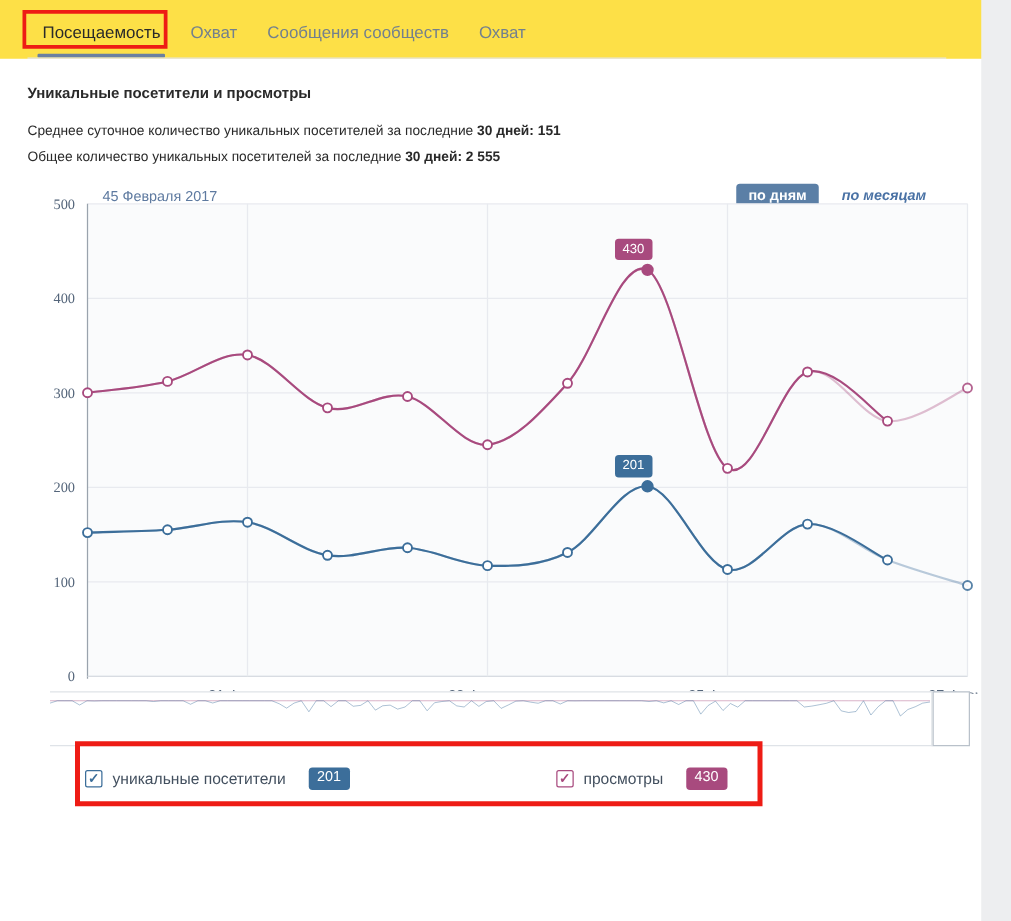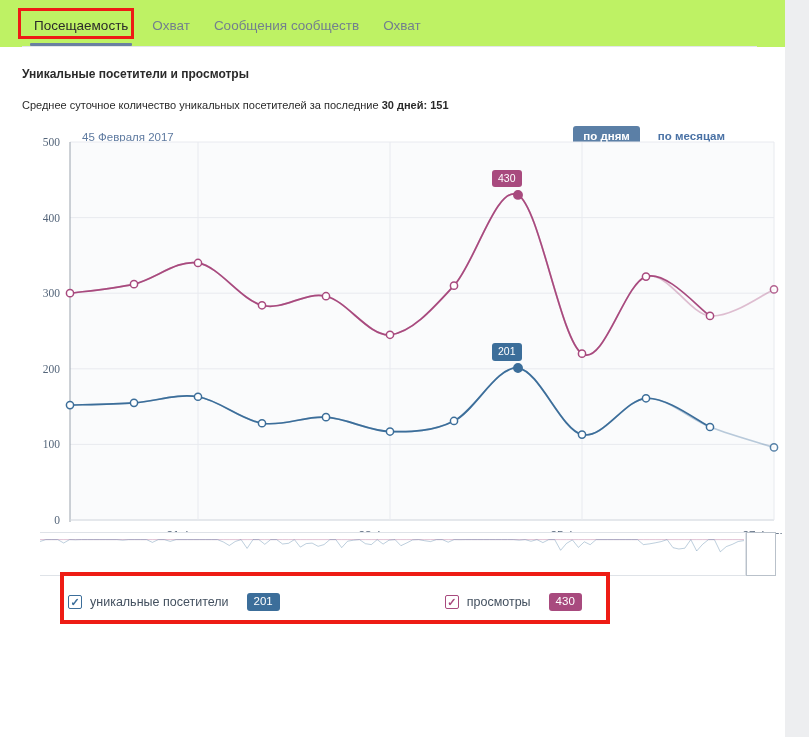--- a/index.html
+++ b/index.html
@@ -26,21 +26,21 @@
   .crumb-current { color:#2a2a2a; }
   .export-btn {
     position:absolute; right:42px; top:5px;
     background:#5b7fa6; color:#fff; border:none; border-radius:3px;
     font-family:"Liberation Sans", sans-serif;
     font-size:12px; font-weight:bold; padding:7px 13px; cursor:pointer;
     line-height:1;
   }
 
   
-  .tabs-wrap { position:relative; height:47px; background:#bef264; }
+  .tabs-wrap { position:relative; height:47px; background:#fde047; }
   .tabs { display:flex; align-items:flex-end; height:46px; padding-left:22px; gap:0; }
   .tab {
     font-size:13.5px; color:#73808d; padding:0 12px 13px 12px;
     cursor:pointer; position:relative; white-space:nowrap;
   }
   .tab.active { color:#2a2a2a; }
   .tab.active:after {
     content:""; position:absolute; left:8px; right:8px; bottom:0;
     height:3px; background:#6a80a0; border-radius:1px;
   }
@@ -52,27 +52,27 @@
 
   
   .content { padding:16px 22px 0 22px; }
   .section-title { font-size:12px; font-weight:bold; color:#2a2a2a; margin:4px 0 14px 0; }
   .stat-line { font-size:11px; color:#2a2a2a; line-height:21px; }
   .stat-line b { font-weight:bold; }
 
   
   .chart-block { position:relative; margin-top:14px; }
   .chart-date { position:absolute; left:60px; top:-3px; font-size:11.5px; color:#5e7aa0; }
-  .range-toggle { position:absolute; right:52px; top:-8px; display:flex; align-items:center; gap:8px; }
+  .range-toggle { position:absolute; right:36px; top:-8px; display:flex; align-items:center; gap:8px; }
   .rt-btn {
     font-size:11.5px; font-weight:bold; padding:5px 10px; border-radius:3px;
     cursor:pointer; line-height:1; border:none; font-family:"Liberation Sans",sans-serif;
   }
   .rt-btn.active { background:#5b7fa6; color:#fff; }
-  .rt-btn.inactive { background:transparent; color:#4a72a5; }
+  .rt-btn.inactive { background:transparent; color:#4a72a5;font-style:italic; }
 
   .plot-area { position:relative; width:760px; height:400px; margin-top:18px; }
   .chart-svg { display:block; }
 
   .tooltip-badge {
     position:absolute; font-size:10.5px; color:#fff; font-weight:normal;
     padding:3px 6px 4px 6px; border-radius:3px; line-height:1; white-space:nowrap;
   }
   .tooltip-badge.views { background:#a84a7e; }
   .tooltip-badge.visitors { background:#3c6e9a; }
@@ -122,20 +122,23 @@
     </div>
     <div class="tabs-rule"></div>
     <div class="tab-highlight"></div>
   </div>
 
   <div class="content">
     <div class="section-title">Уникальные посетители и просмотры</div>
 
     <div class="stat-line">
       <span>Среднее суточное количество уникальных посетителей за последние </span><b>30 дней:</b> <b>151</b>
+    </div>
+    <div class="stat-line">
+      <span>Общее количество уникальных посетителей за последние </span><b>30 дней:</b> <b>2 555</b>
     </div>
 
     <div class="chart-block">
       <div class="chart-date">45 Февраля 2017</div>
       <div class="range-toggle">
         <button class="rt-btn active">по дням</button>
         <button class="rt-btn inactive">по месяцам</button>
       </div>
 
       <div class="plot-area">

